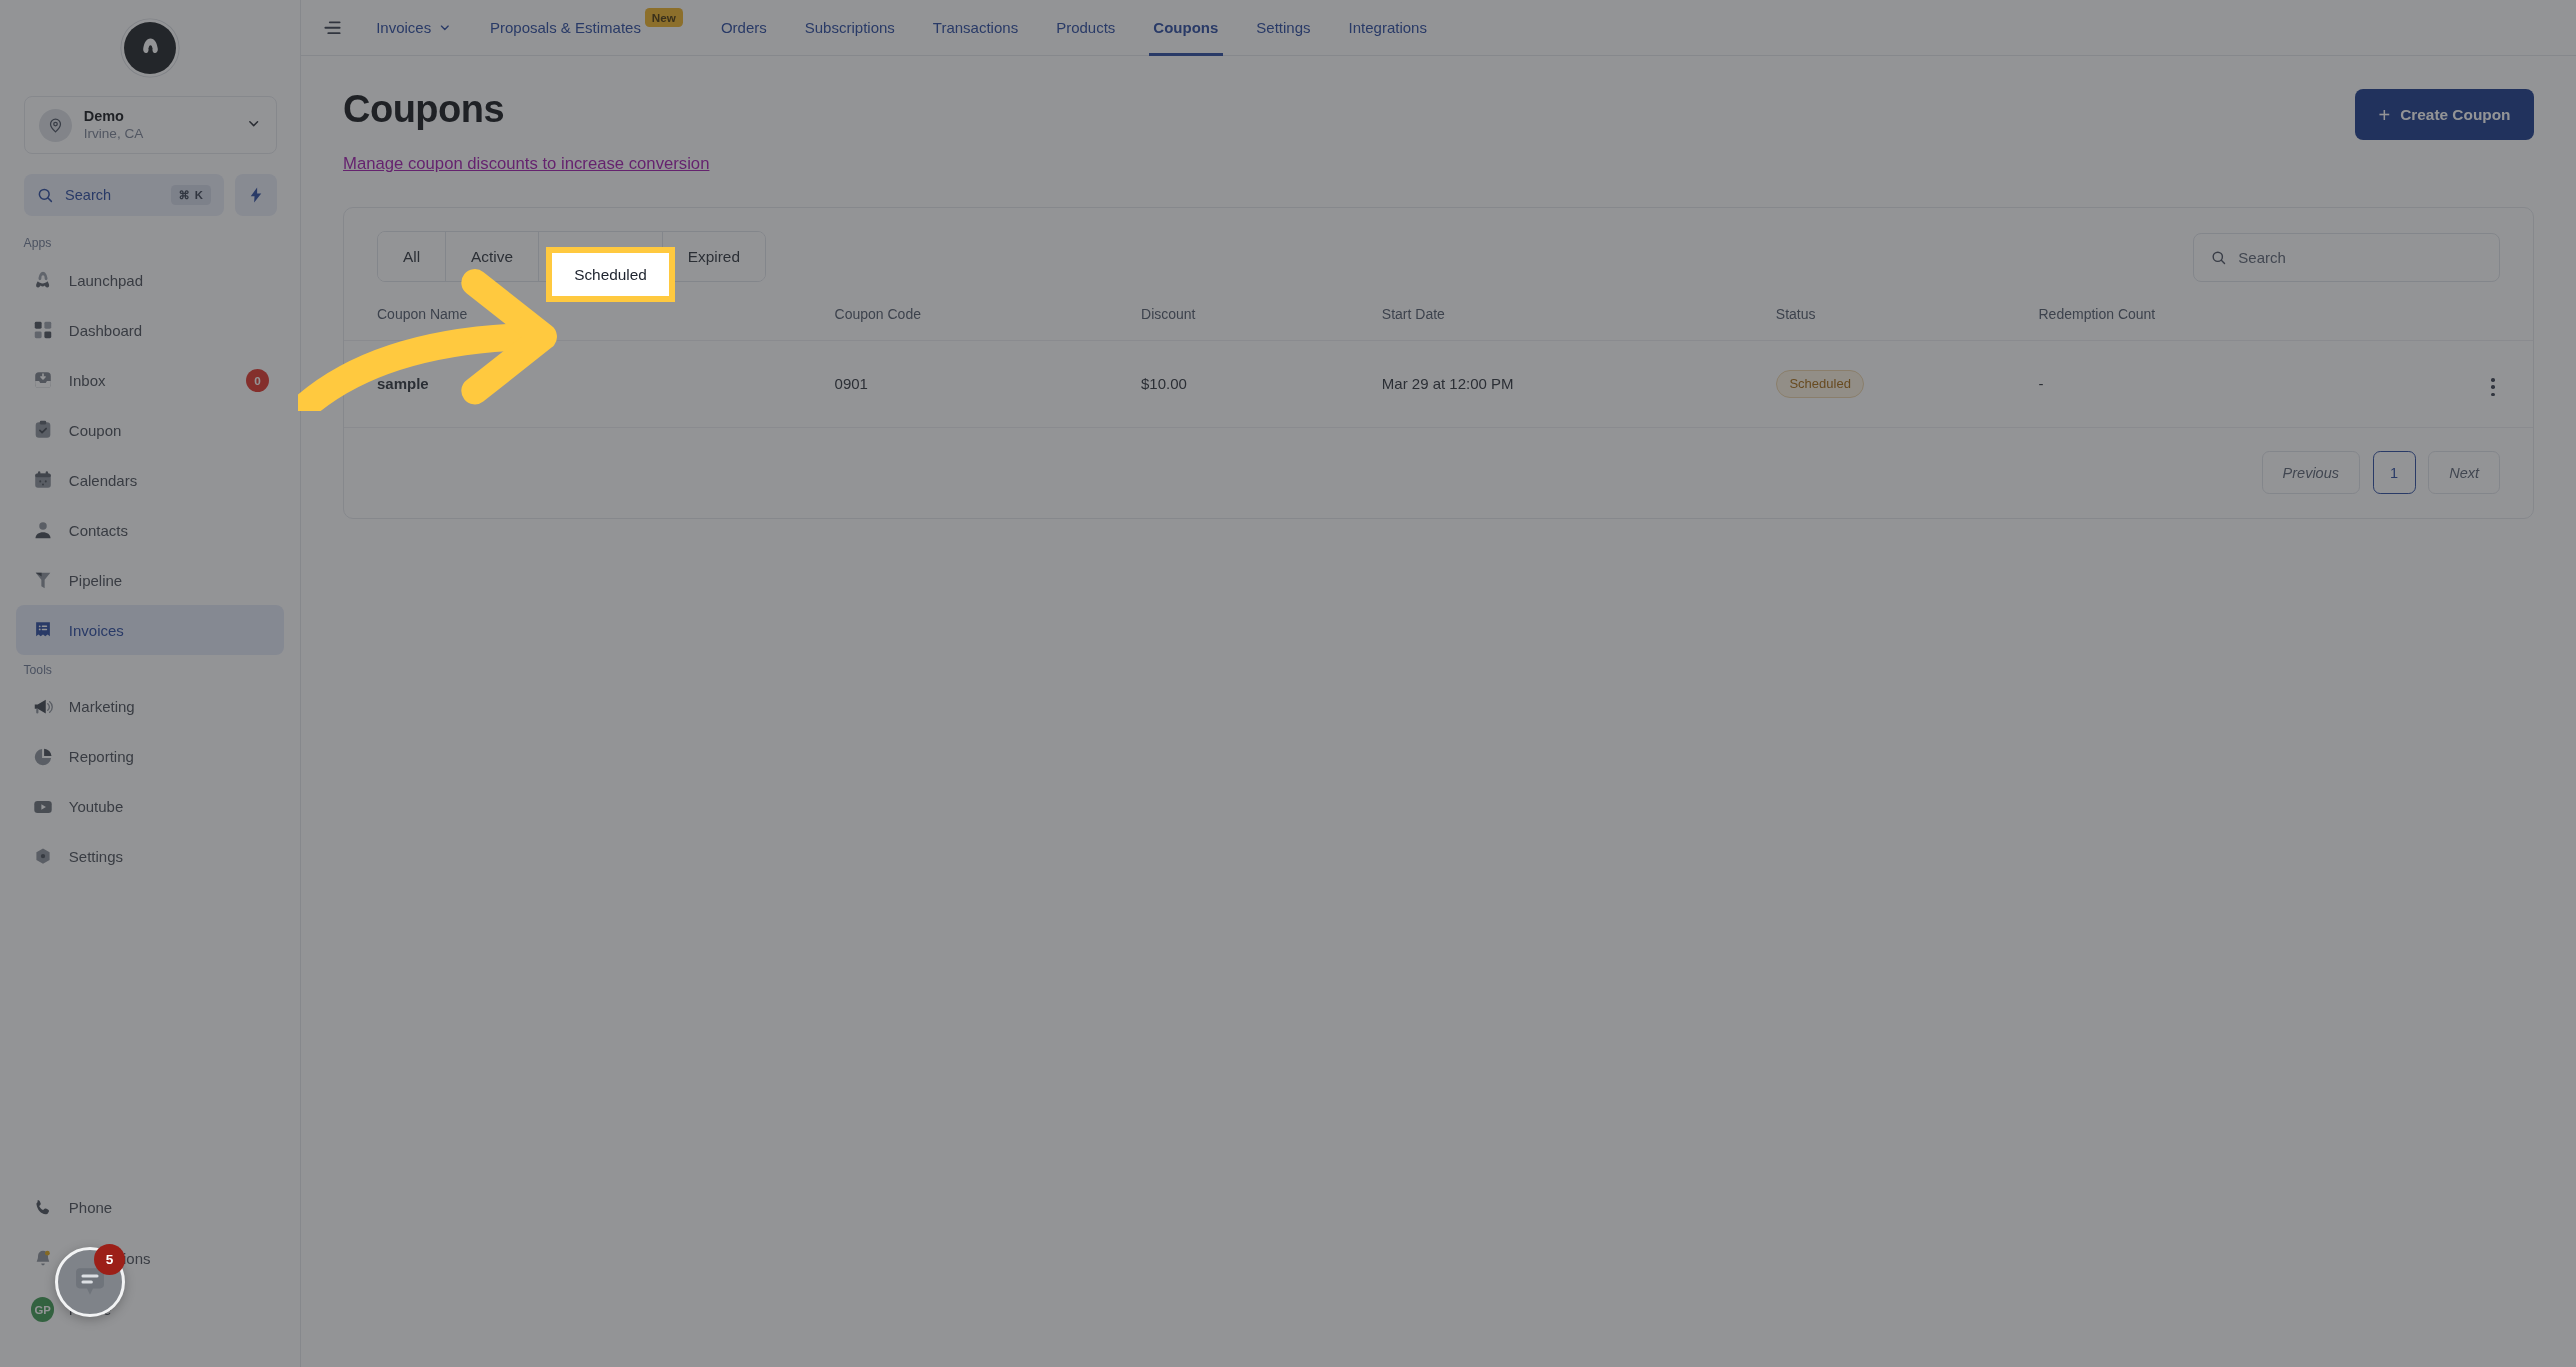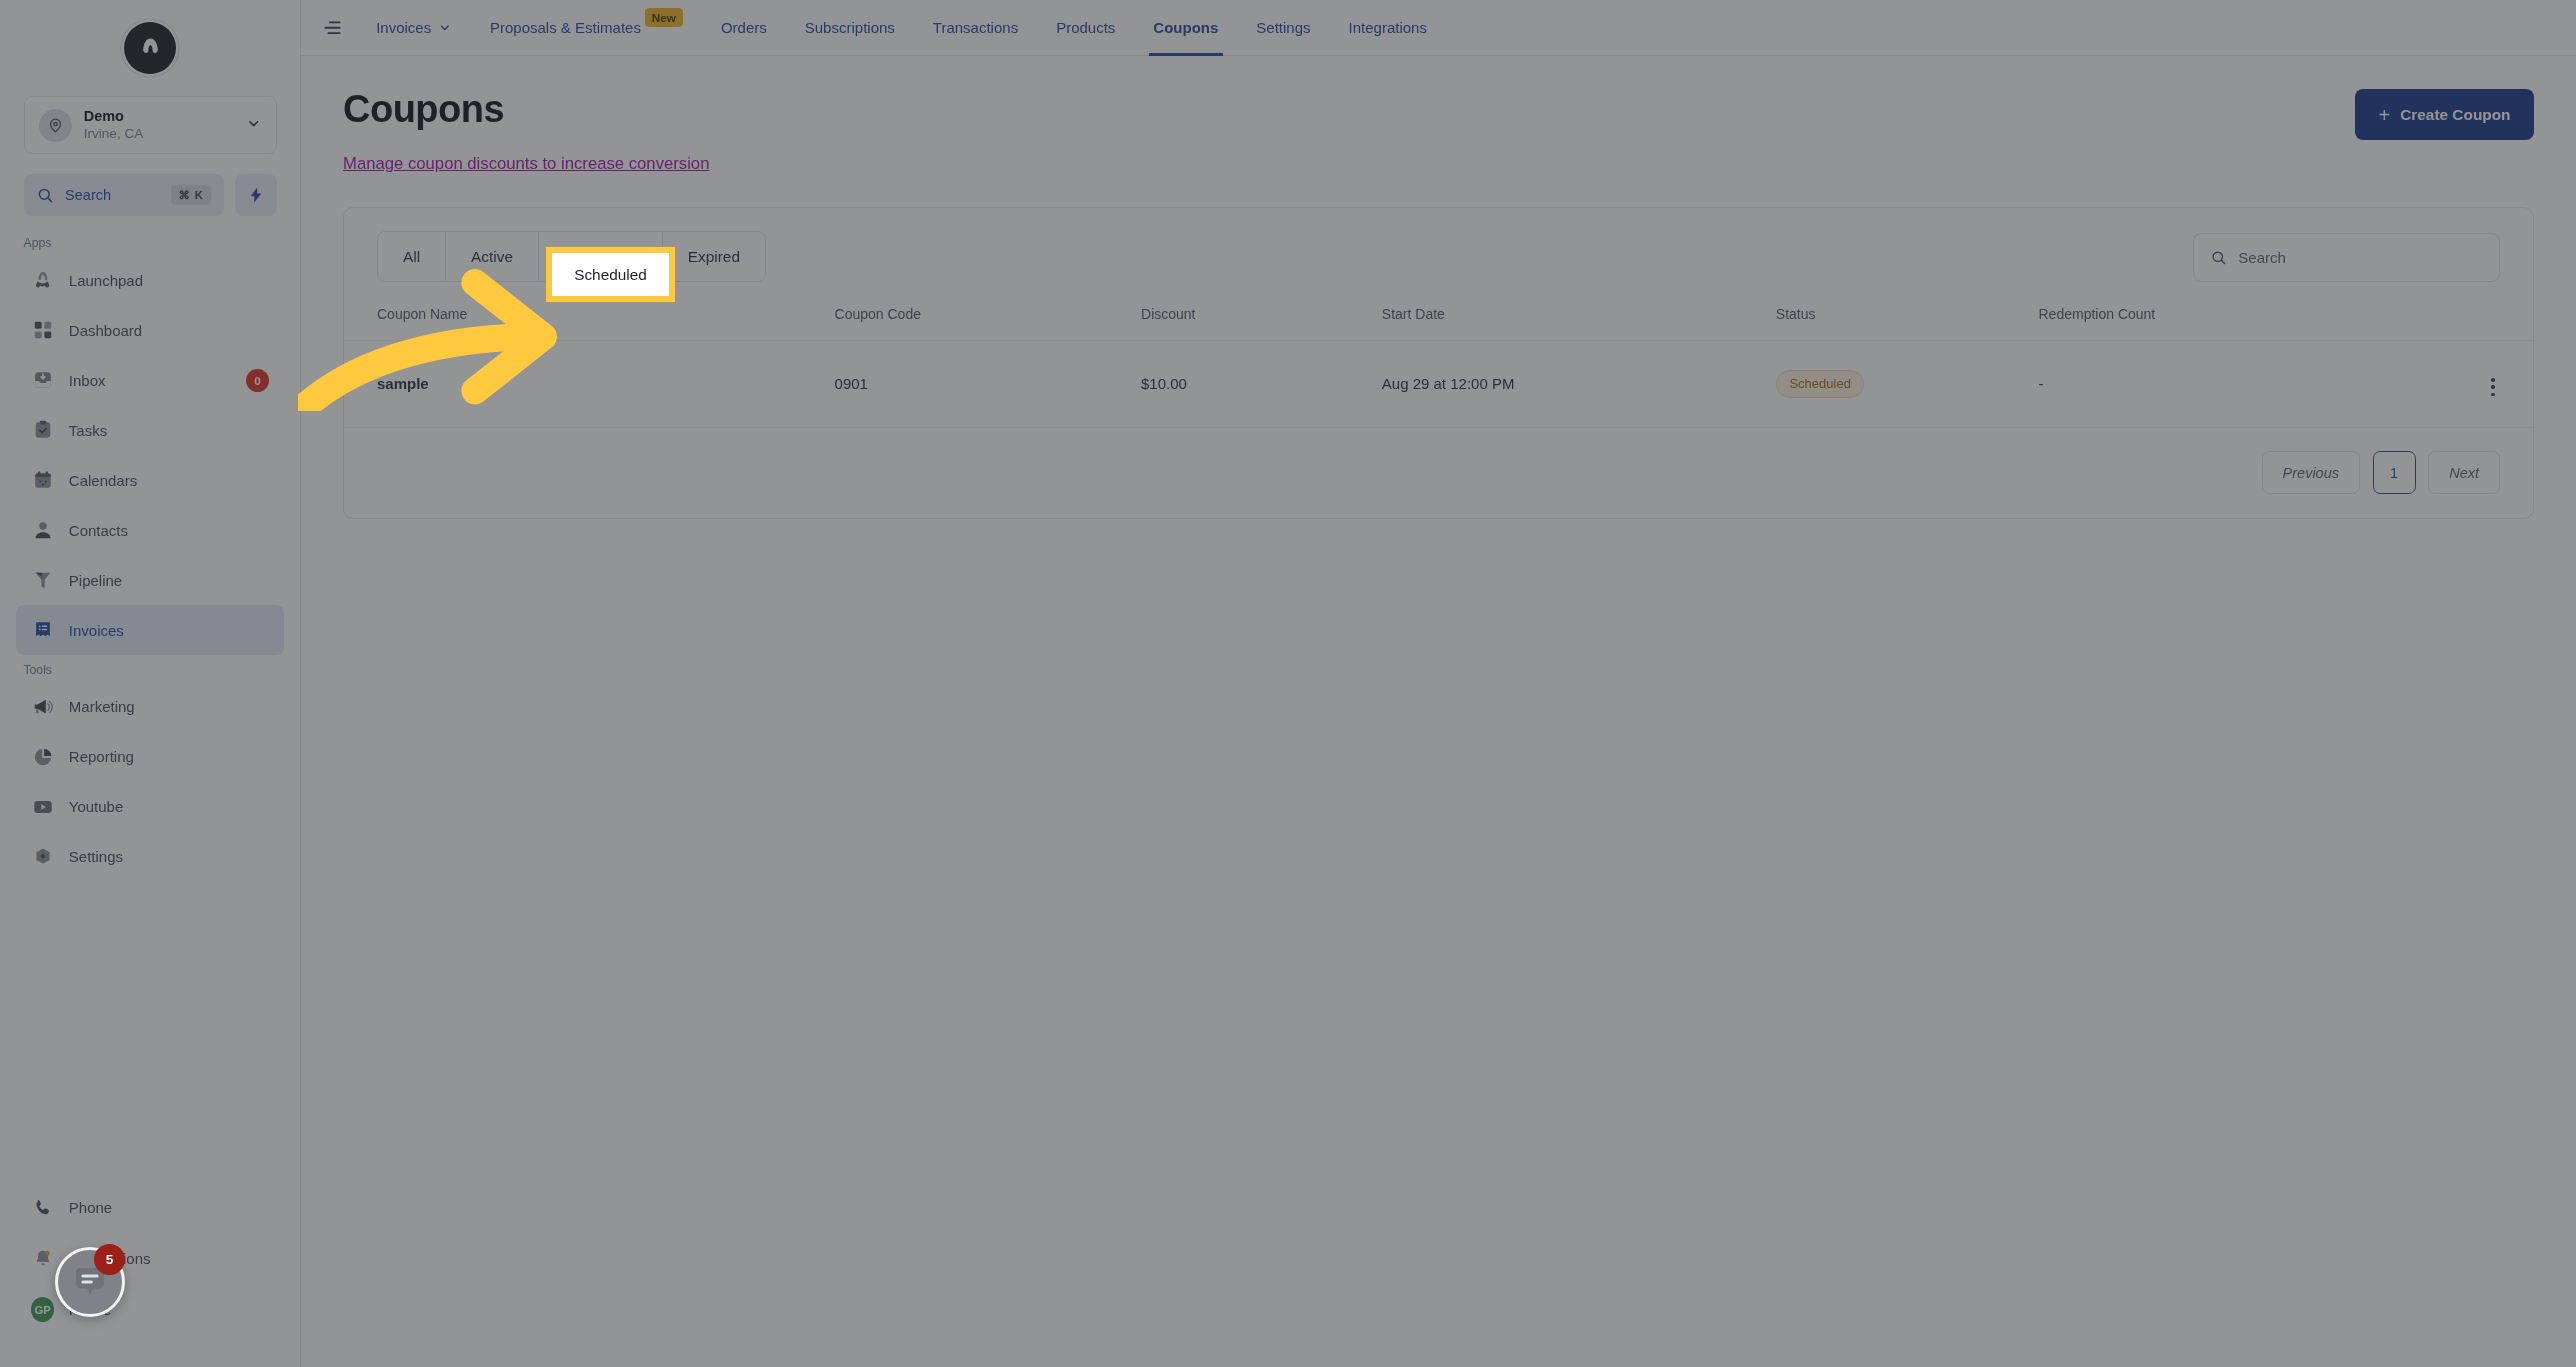--- a/index.html
+++ b/index.html
@@ -303,21 +303,21 @@
       </div>
 
       <div class="nav-item">
         <span class="ic">
           <svg viewBox="0 0 24 24">
               <rect x="4" y="3.5" width="16" height="17" rx="3.5" fill="#8d939c"></rect>
               <rect x="8.5" y="2" width="7" height="4" rx="1.4" fill="#5b616b"></rect>
               <path d="M8.6 12.4l2.4 2.4 4.4-4.4" stroke="#3f454f" stroke-width="1.9" fill="none" stroke-linecap="round" stroke-linejoin="round"></path>
             </svg>
         </span>
-        <span class="nav-label">Tasks</span>
+        <span class="nav-label">Coupon</span>
       </div>
 
       <div class="nav-item">
         <span class="ic">
           <svg viewBox="0 0 24 24">
               <rect x="3.5" y="5" width="17" height="15.5" rx="3" fill="#8d939c"></rect>
               <rect x="3.5" y="5" width="17" height="4" rx="2" fill="#5b616b"></rect>
               <rect x="6.5" y="2.5" width="2.6" height="4" rx="1.3" fill="#5b616b"></rect>
               <rect x="14.9" y="2.5" width="2.6" height="4" rx="1.3" fill="#5b616b"></rect>
               <circle cx="9" cy="13.5" r="1.1" fill="#4a505a"></circle>
@@ -522,21 +522,21 @@
               <th style="width:12%">Status</th>
               <th style="width:17%">Redemption Count</th>
               <th style="width:6%"></th>
             </tr>
           </thead>
           <tbody>
             <tr>
               <td class="cell-name">sample</td>
               <td>0901</td>
               <td>$10.00</td>
-              <td>Aug 29 at 12:00 PM</td>
+              <td>Mar 29 at 12:00 PM</td>
               <td>
                 <span class="pill">Scheduled</span>
               </td>
               <td>-</td>
               <td>
                 <span class="kebab">
                     <i></i>
                     <i></i>
                     <i></i>
                   </span>

